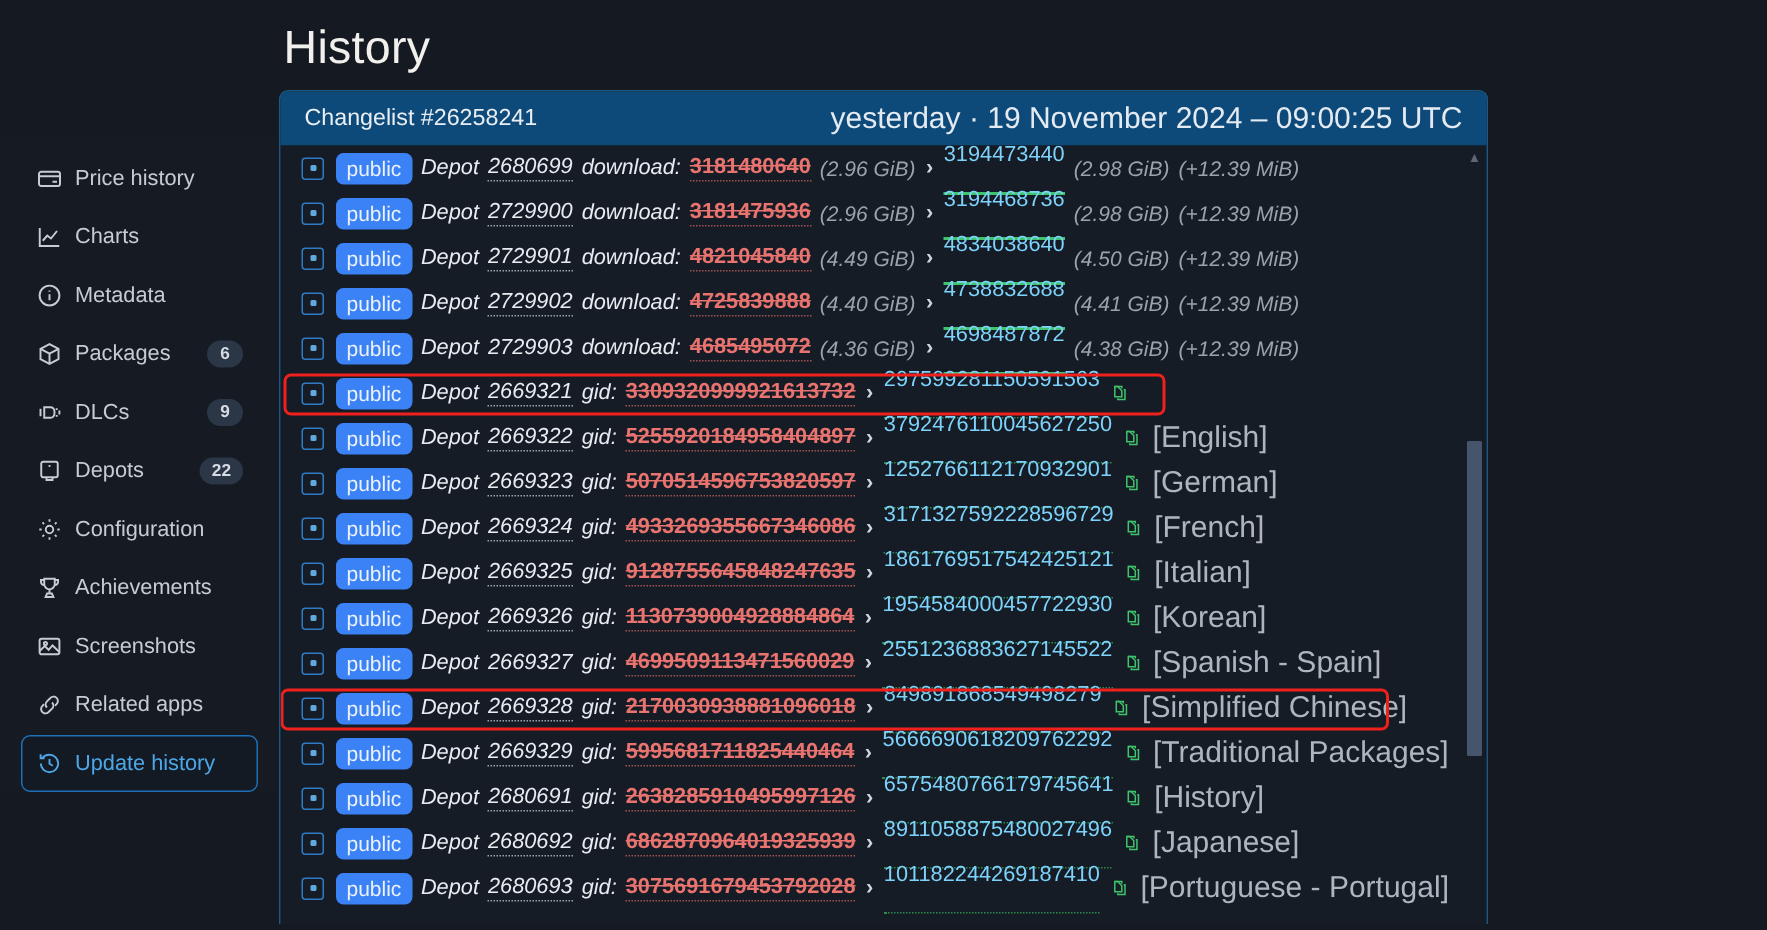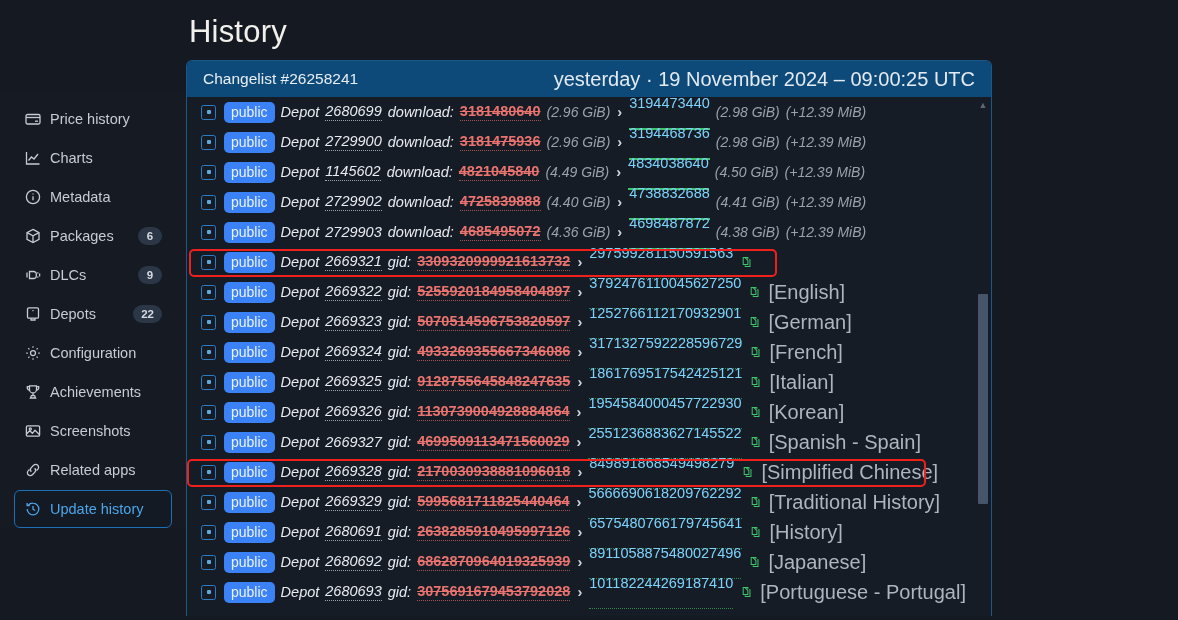--- a/index.html
+++ b/index.html
@@ -383,21 +383,21 @@
             <span class="paren">(2.96 GiB)</span>
             <span class="arrow">›</span>
             <span class="new solid">3194468736</span>
             <span class="paren">(2.98 GiB)</span>
             <span class="paren">(+12.39 MiB)</span>
           </div>
           <div class="row">
             <span class="sq-icon"></span>
             <span class="pill">public</span>
             <span class="depot-label">Depot</span>
-            <span class="depot-num">1145602</span>
+            <span class="depot-num">2729901</span>
             <span class="field">download:</span>
             <span class="old">4821045840</span>
             <span class="paren">(4.49 GiB)</span>
             <span class="arrow">›</span>
             <span class="new solid">4834038640</span>
             <span class="paren">(4.50 GiB)</span>
             <span class="paren">(+12.39 MiB)</span>
           </div>
           <div class="row">
             <span class="sq-icon"></span>
@@ -559,21 +559,21 @@
             <span class="depot-num">2669329</span>
             <span class="field">gid:</span>
             <span class="old">5995681711825440464</span>
             <span class="arrow">›</span>
             <span class="new">5666690618209762292</span>
             <span class="copy-ico"><svg width="11" height="12" viewBox="0 0 12 12" fill="none" stroke="currentColor" stroke-width="1.1">
                 <path d="M2.4 1.2h5.1v1.6"></path>
                 <path d="M2.4 1.2v7.6h5.1V4.4l-3-3.2z"></path>
                 <path d="M8.9 3.6h0.9v7.2H4.6v-0.9"></path>
               </svg></span>
-            <span class="lang">[Traditional History]</span>
+            <span class="lang">[Traditional Packages]</span>
           </div>
           <div class="row">
             <span class="sq-icon"></span>
             <span class="pill">public</span>
             <span class="depot-label">Depot</span>
             <span class="depot-num">2680691</span>
             <span class="field">gid:</span>
             <span class="old">2638285910495997126</span>
             <span class="arrow">›</span>
             <span class="new">6575480766179745641</span>

